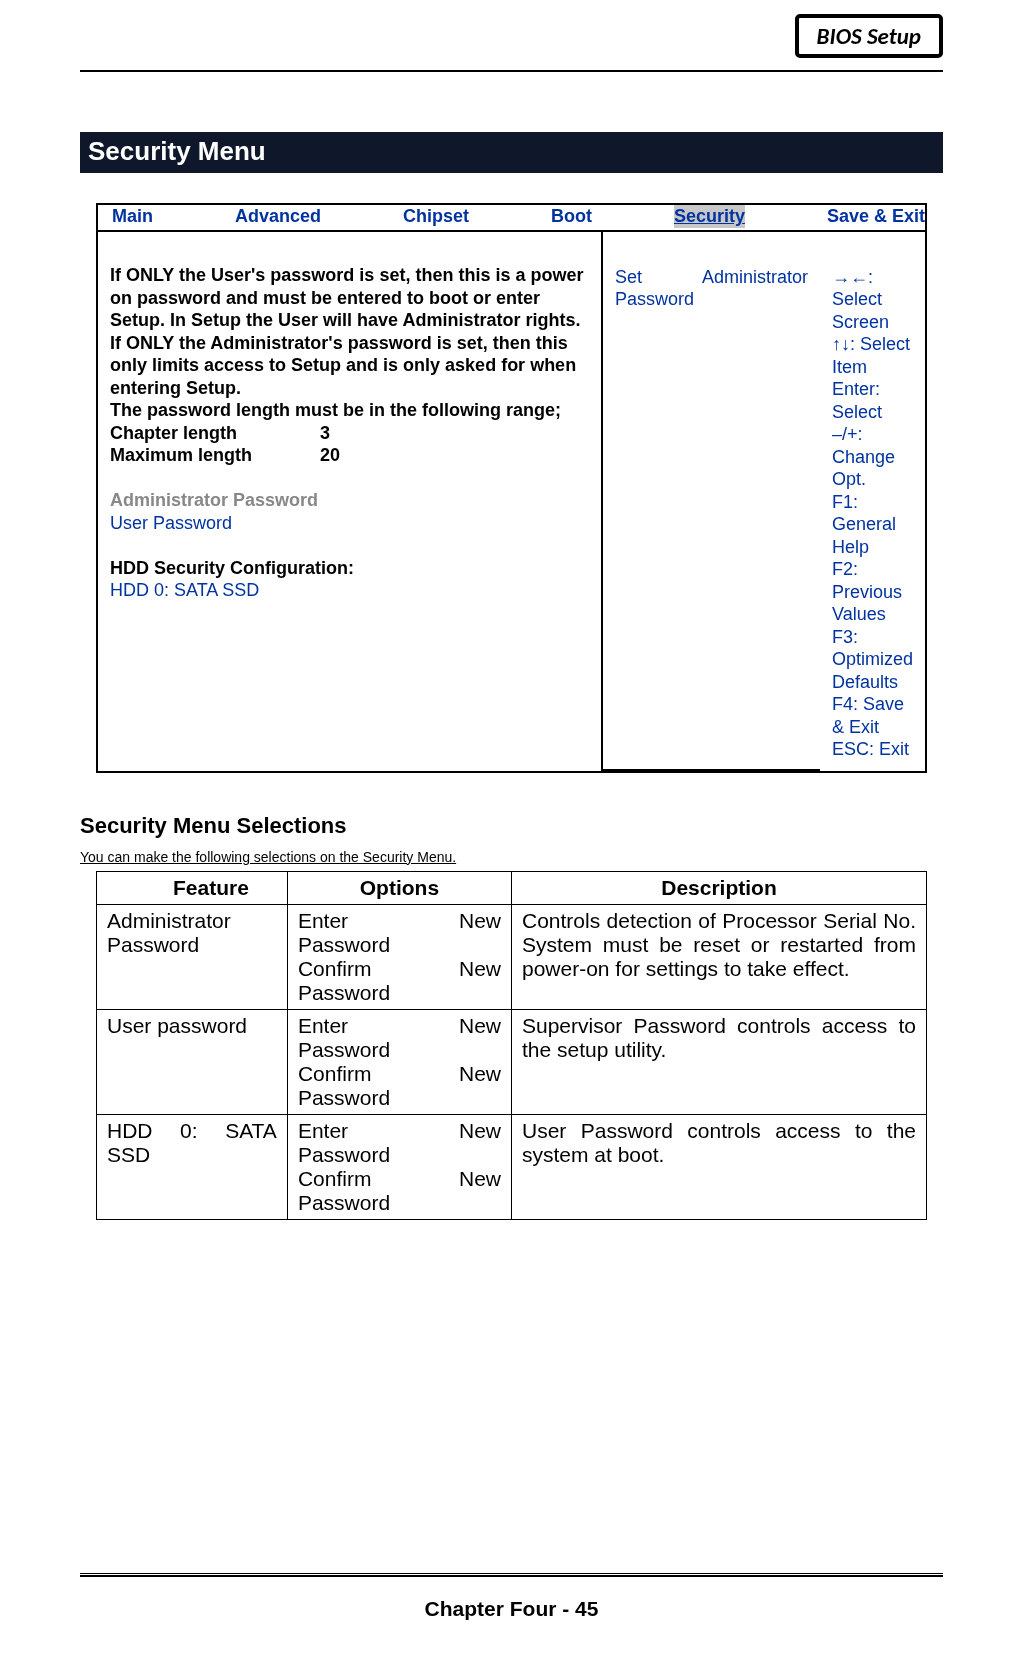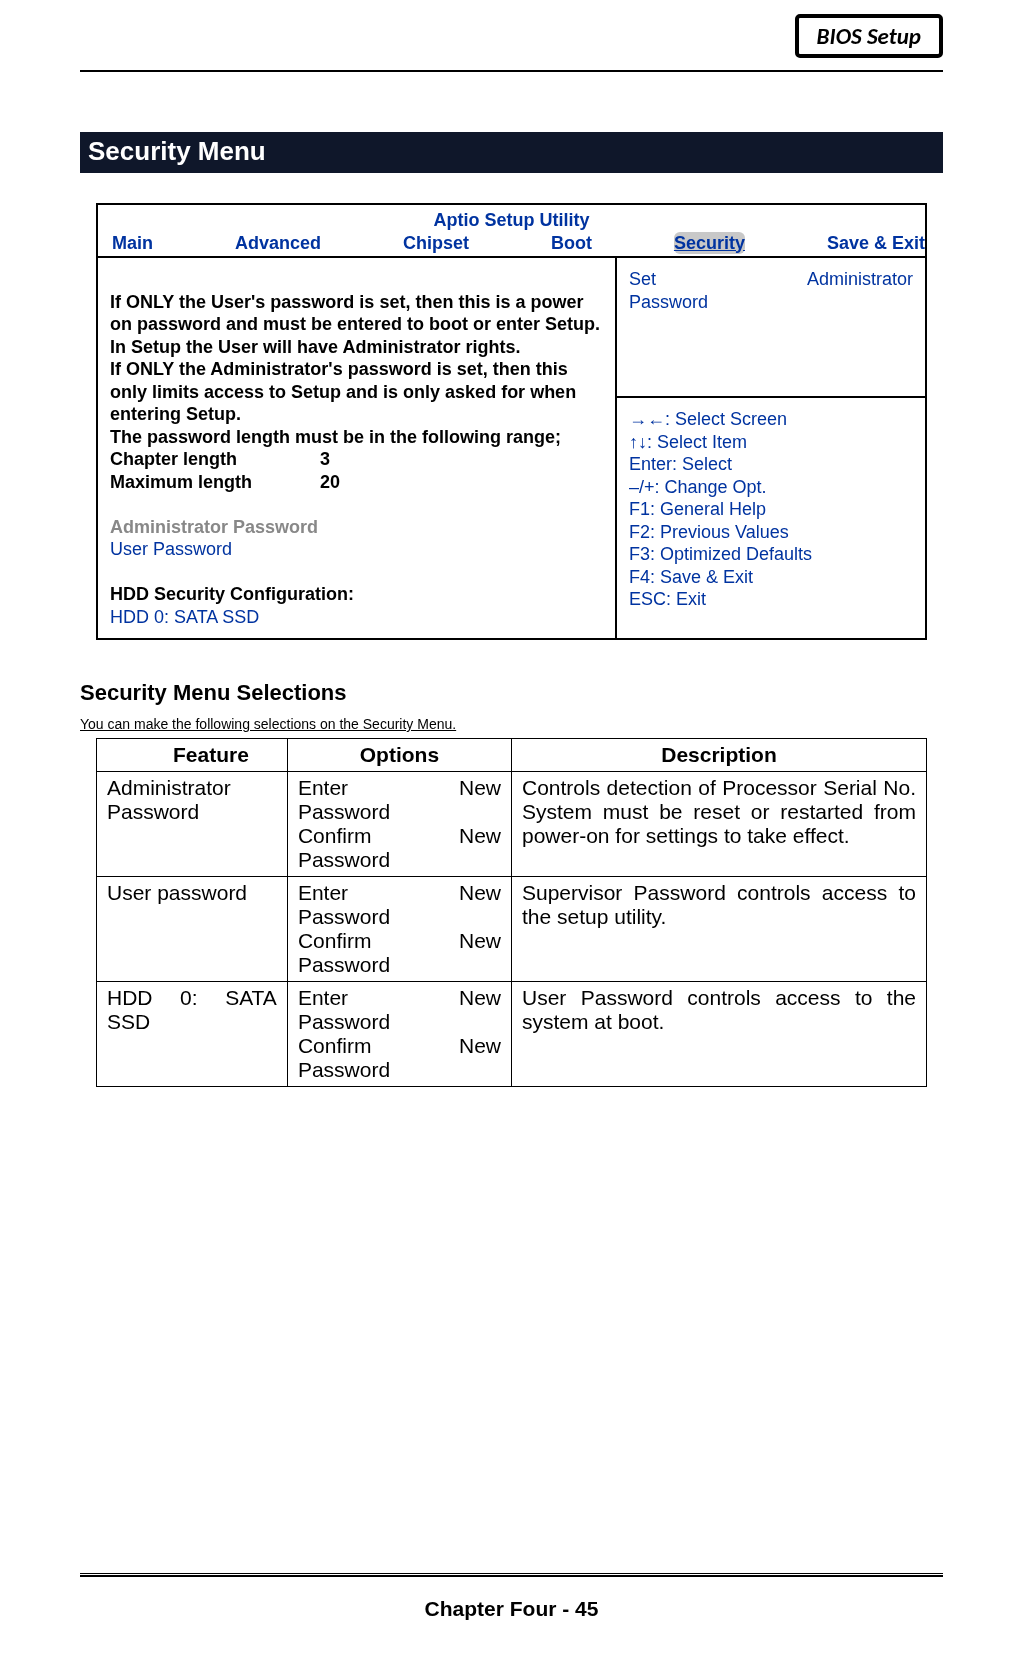--- a/index.html
+++ b/index.html
@@ -53,36 +53,35 @@
       display: flex;
       justify-content: space-between;
       padding: 0 0 2px 14px;
       border-bottom: 2px solid #000;
       color: #0033a0;
       font-weight: bold;
     }
     .bios-tabs .tab.active {
       background: #c8c8c8;
       text-decoration: underline;
-      border-radius: 6px;
     }
     .bios-body {
       display: flex;
     }
     .bios-left {
       flex: 1.6;
       border-right: 2px solid #000;
       padding: 10px 12px;
       font-weight: bold;
     }
     .bios-left .min-max { display: flex; }
     .bios-left .min-max .lab { width: 210px; }
     .bios-left .gray { color: #888; }
     .bios-left .blue { color: #0033a0; }
-    .bios-right { flex: 1; display: flex; flex-direction: column; }
+    .bios-right { flex: 1; display: flex; flex-direction: row; margin-top: 24px; }
     .bios-right-top {
       color: #0033a0;
       padding: 10px 12px;
       border-bottom: 2px solid #000;
       min-height: 140px;
       display: flex;
       justify-content: space-between;
       gap: 8px;
     }
     .bios-right-bot {
@@ -134,21 +133,20 @@
   </style>
 </head>
 <body>
 
 <div class="header-badge">BIOS Setup</div>
 <div class="header-rule"></div>
 
 <div class="section-title">Security Menu</div>
 
 <div class="bios-box">
-  <div class="bios-title">Aptio Setup Utility</div>
   <div class="bios-tabs">
     <span class="tab">Main</span>
     <span class="tab">Advanced</span>
     <span class="tab">Chipset</span>
     <span class="tab">Boot</span>
     <span class="tab active">Security</span>
     <span class="tab">Save &amp; Exit</span>
   </div>
   <div class="bios-body">
     <div class="bios-left">

